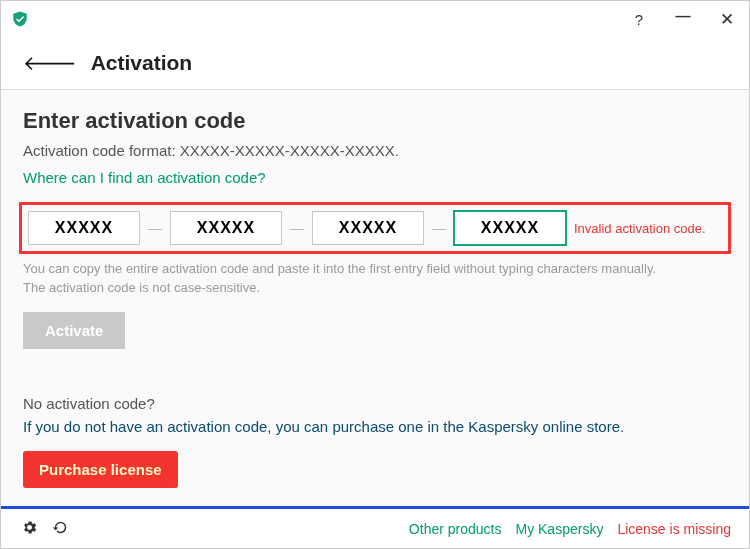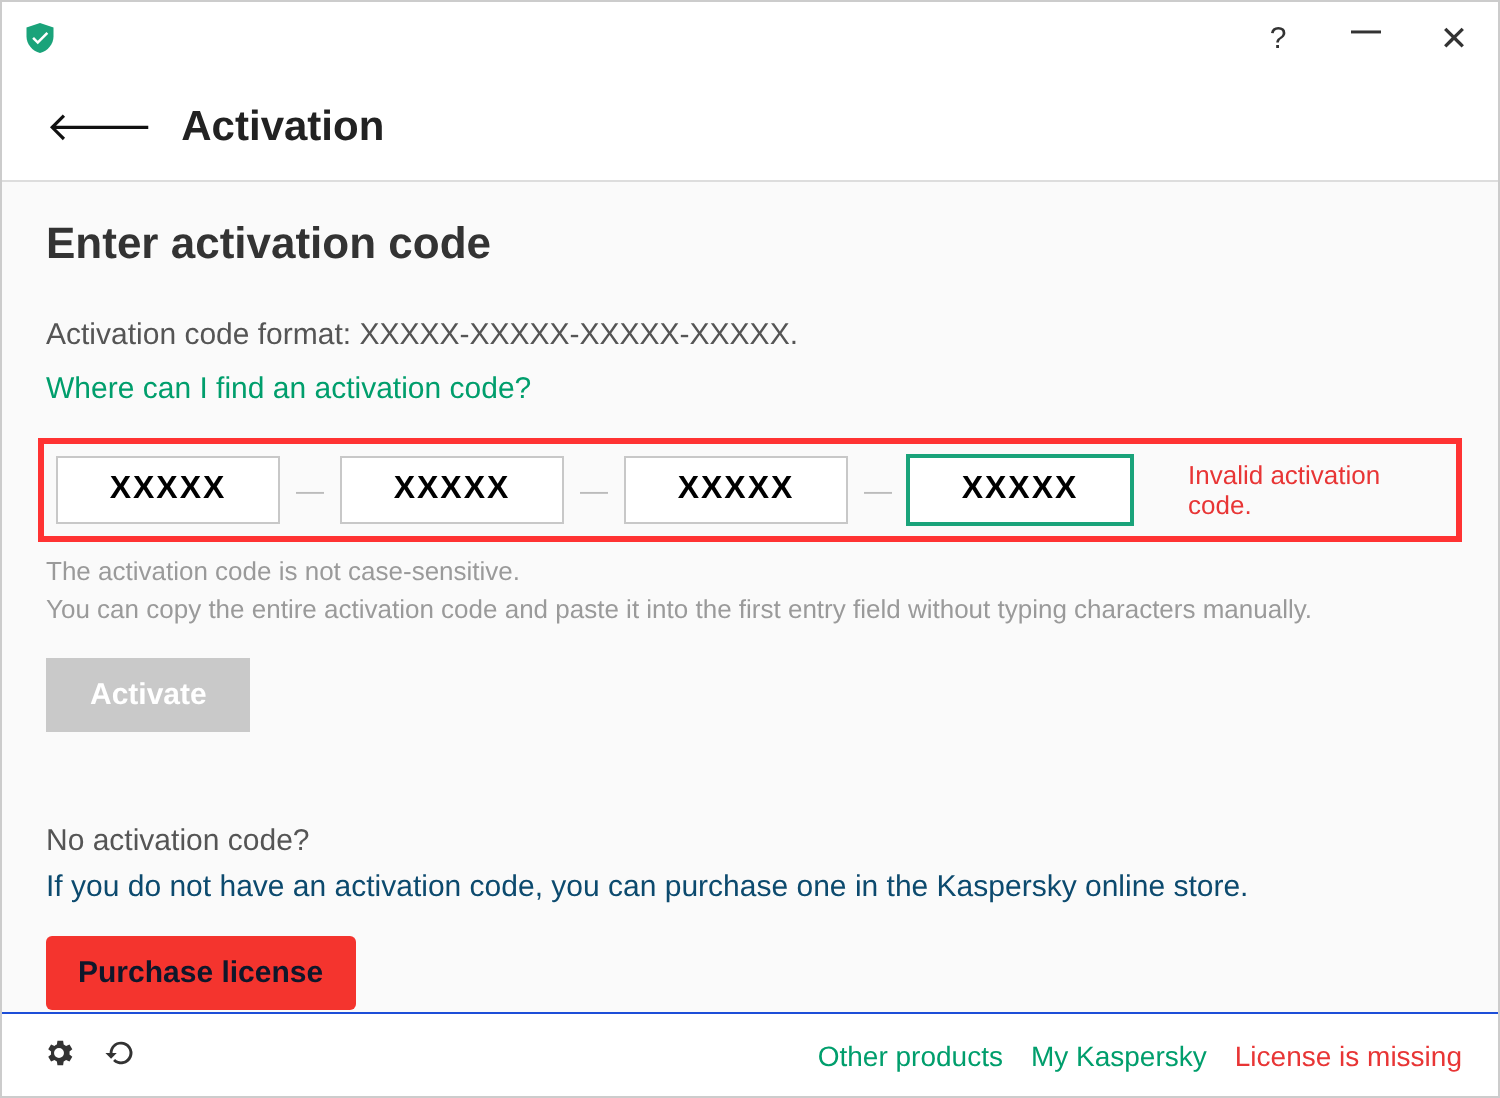--- a/index.html
+++ b/index.html
@@ -6,36 +6,36 @@
     body { font-family: "Segoe UI", Tahoma, sans-serif; background: #fff; width: 750px; height: 549px; overflow: hidden; }
     .window { width: 750px; height: 549px; display: flex; flex-direction: column; border: 1px solid #ccc; }
     .titlebar { height: 36px; display: flex; align-items: center; padding-left: 10px; }
     .titlebar-logo svg { display: block; }
     .titlebar-spacer { flex: 1; }
     .titlebar-btn { width: 44px; height: 36px; display: flex; align-items: center; justify-content: center; cursor: pointer; font-size: 15px; color: #333; }
     .header { display: flex; align-items: center; padding: 14px 20px 14px 22px; border-bottom: 1px solid #ddd; gap: 14px; }
     .back-btn { font-size: 20px; cursor: pointer; color: #111; }
     .header-title { font-size: 21px; font-weight: 600; color: #222; }
     .content { flex: 1; padding: 18px 22px 0 22px; color: #444; font-size: 14px; background: #fafafa; overflow: hidden; }
-    .content h2 { font-size: 22px; font-weight: 600; color: #333; margin-bottom: 24px; }
+    .content h2 { font-size: 22px; font-weight: 600; color: #333; margin-bottom: 8px; }
     .fmt-line { margin-bottom: 10px; font-size: 15px; color: #555; }
     .help-link { color: #009e6c; font-size: 15px; cursor: pointer; margin-bottom: 10px; display: inline-block; }
     .code-row-box { border: 3px solid #f33; padding: 6px 6px; margin-top: 6px; margin-left: -4px; margin-right: -4px; }
     .code-row { display: flex; align-items: center; gap: 8px; }
     .code-input { width: 112px; height: 34px; border: 1px solid #c8c8c8; font-family: inherit; font-size: 16px; font-weight: 700; text-align: center; letter-spacing: 1px; background: #fff; }
     .code-input.active { border: 1px solid #1aa37a; outline: 1px solid #1aa37a; }
     .dash { color: #bbb; font-size: 14px; }
-    .invalid-msg { color: #e83535; font-size: 13px; margin-left: 20px; }
+    .invalid-msg { color: #e83535; font-size: 13px; }
     .hint { color: #9a9a9a; font-size: 13px; line-height: 1.45; margin-top: 6px; }
     .activate-btn { margin-top: 14px; padding: 10px 22px; background: #c9c9c9; color: #fff; border: none; font-size: 15px; font-weight: 600; border-radius: 0; cursor: default; }
     .noact { margin-top: 46px; }
     .noact-heading { font-size: 15px; color: #555; margin-bottom: 4px; }
     .noact-sub { font-size: 15px; color: #0c4a6e; line-height: 1.4; }
-    .purchase-btn { margin-top: 14px; padding: 10px 16px; background: #f4342e; color: #0f172a; border: none; font-size: 15px; font-weight: 600; border-radius: 3px; cursor: pointer; }
-    .footer { height: 42px; display: flex; align-items: center; padding: 0 18px 0 20px; border-top: 1px solid #1d4ed8; gap: 14px; font-size: 14px; }
+    .purchase-btn { margin-top: 14px; padding: 10px 16px; background: #f4342e; color: #fef9c3; border: none; font-size: 15px; font-weight: 600; border-radius: 3px; cursor: pointer; }
+    .footer { height: 42px; display: flex; align-items: center; padding: 0 18px 0 20px; border-top: 3px solid #1d4ed8; gap: 14px; font-size: 14px; }
     .footer-spacer { flex: 1; }
     .footer-link { color: #009e6c; cursor: pointer; }
     .footer-link.red { color: #e83535; }
     .footer-icon { cursor: pointer; color: #333; display: flex; align-items: center; }
   </style>
 </head>
 <body>
 
 <div class="window">
   <div class="titlebar">
@@ -76,22 +76,22 @@
         <input class="code-input" value="XXXXX" style="">
         <span class="dash">—</span>
         <input class="code-input" value="XXXXX" style="">
         <span class="dash">—</span>
         <input class="code-input active" value="XXXXX" style="">
         <span class="invalid-msg">Invalid activation code.</span>
       </div>
     </div>
 
     <div class="hint">
+      <div>You can copy the entire activation code and paste it into the first entry field without typing characters manually.</div>
       <div>The activation code is not case-sensitive.</div>
-      <div>You can copy the entire activation code and paste it into the first entry field without typing characters manually.</div>
     </div>
 
     <button class="activate-btn" disabled="">Activate</button>
 
     <div class="noact">
       <div class="noact-heading">No activation code?</div>
       <div class="noact-sub">If you do not have an activation code, you can purchase one in the Kaspersky online store.</div>
       <button class="purchase-btn">Purchase license</button>
     </div>
   </div>

